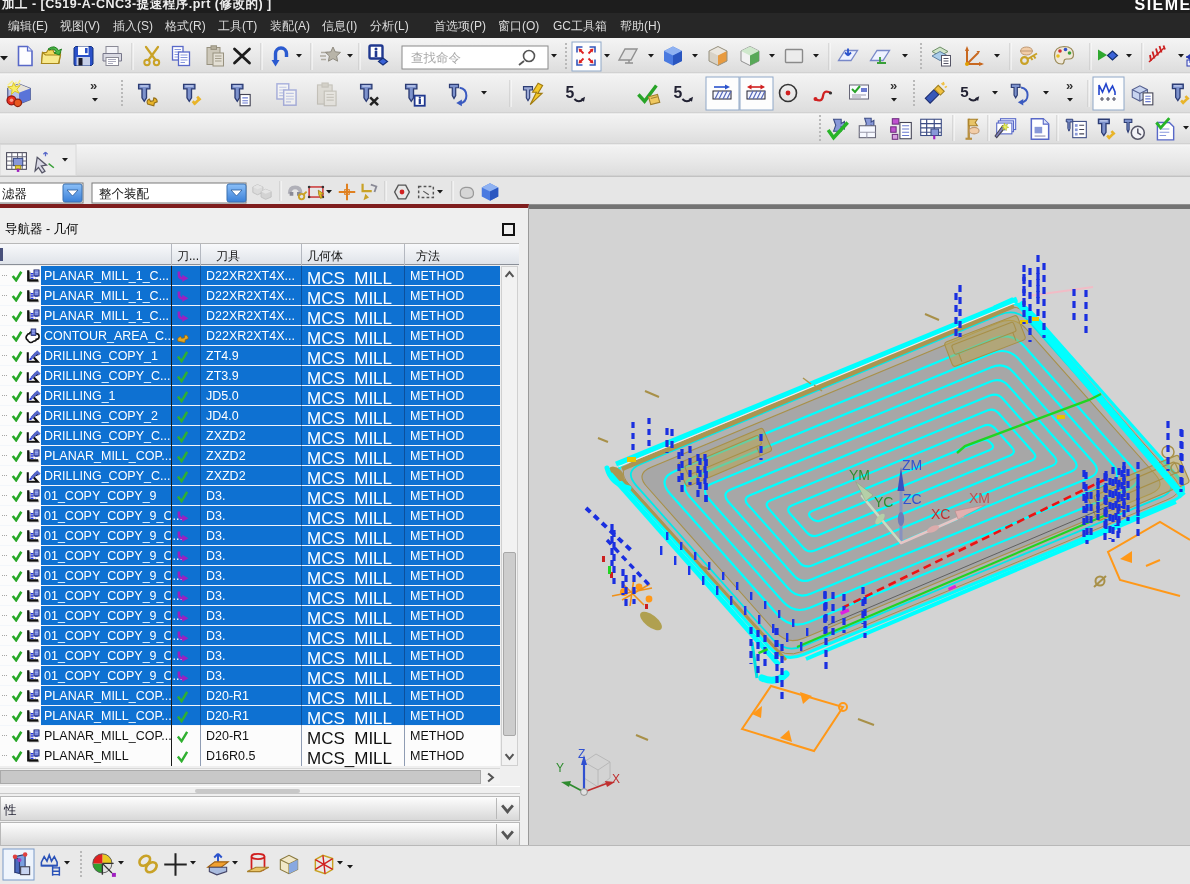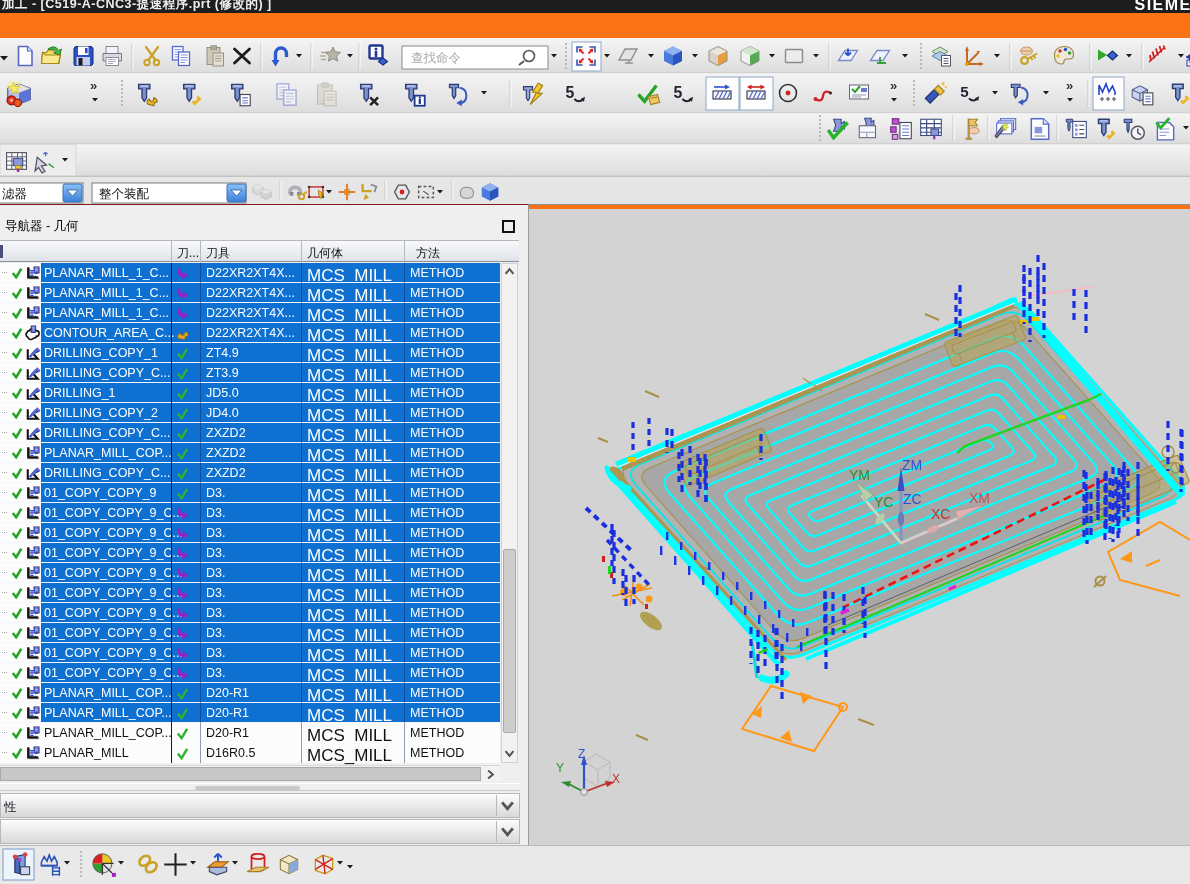--- a/index.html
+++ b/index.html
@@ -1,21 +1,21 @@
 <!DOCTYPE html>
 <html><head><meta charset="utf-8"><title>NX</title><style>
 *{margin:0;padding:0;box-sizing:border-box}
 html,body{width:1190px;height:884px;overflow:hidden;font-family:"Liberation Sans",sans-serif}
-#app{position:relative;width:1190px;height:884px;background:#f97316}
+#app{position:relative;width:1190px;height:884px;background:#737373}
 .titlebar{position:absolute;left:0;top:0;width:1190px;height:13px;background:#1d1d1d;overflow:hidden}
 .titlebar .t{position:absolute;left:2px;top:-4px;color:#ededed;font-size:12.5px;font-weight:bold;letter-spacing:0.5px}
 .titlebar .s{position:absolute;right:-27px;top:-4px;color:#fff;font-size:16px;font-weight:bold;letter-spacing:1.5px}
 .menubar{position:absolute;left:0;top:13px;width:1190px;height:25px;background:#272727}
 .menubar span{position:absolute;top:5px;color:#dcdcdc;font-size:12px;white-space:nowrap}
-.nav{position:absolute;left:0;top:204px;width:529px;height:641px;background:#efefef;border-top:1px solid #7f1d1d;border-right:1px solid #9a9a9a}
+.nav{position:absolute;left:0;top:204px;width:529px;height:641px;background:#efefef;border-top:4px solid #7f1d1d;border-right:1px solid #9a9a9a}
 .navtitle{position:absolute;left:0;top:6px;width:528px;height:29px;font-size:12.5px;color:#000;padding:7px 0 0 5px}
 .sqico{position:absolute;left:502px;top:9px;width:13px;height:13px;border:2px solid #111;background:#efefef}
 .thead{position:absolute;left:0;top:35px;width:519px;height:22px;background:linear-gradient(#f8f9fb,#dfe3e9);border-bottom:1px solid #8a8f98;border-top:1px solid #b8b8b8}
 .thead .hc{position:absolute;top:4px;font-size:12px;color:#111}
 .hv{position:absolute;top:0;width:1px;height:22px;background:#b4b8c0}
 .tbody{position:absolute;left:0;top:58px;width:500px;height:500px;background:#fff}
 .row{position:absolute;left:0;width:500px;height:20px;background:#fcfcfc;color:#111}
 .row.sel{background:linear-gradient(to right,#fcfcfc 41px,#0e71d2 41px);color:#fff;border-bottom:1px solid #f2f6fb}
 .row .dots{position:absolute;left:1px;top:4px;font-size:9px;color:#999;letter-spacing:-1px}
 .row .chk{position:absolute;left:11px;top:4px;width:12px;height:12px}
@@ -39,20 +39,34 @@
 .grip{position:absolute;left:195px;top:2px;width:105px;height:4px;background:#c8c8c8;border-radius:2px}
 .cpan{position:absolute;left:0;width:520px;height:25px;background:linear-gradient(#fdfdfd,#d8d8d8);border:1px solid #b8b8b8}
 .ptxt{position:absolute;left:3px;top:5px;font-size:12.5px;color:#223}
 .pbtn{position:absolute;right:1px;top:1px;width:22px;height:21px;border-left:1px solid #b8b8b8}
 .pbtn svg{width:15px;height:15px;margin:3px}
 </style></head><body>
 <div id="app">
     <div class="titlebar">
       <span class="t">加工 - [C519-A-CNC3-提速程序.prt (修改的) ]</span>
       <span class="s">SIEMENS</span>
+    </div>
+    <div class="menubar">
+      <span style="left:8px">编辑(E)</span>
+      <span style="left:60px">视图(V)</span>
+      <span style="left:113px">插入(S)</span>
+      <span style="left:165px">格式(R)</span>
+      <span style="left:218px">工具(T)</span>
+      <span style="left:270px">装配(A)</span>
+      <span style="left:322px">信息(I)</span>
+      <span style="left:370px">分析(L)</span>
+      <span style="left:434px">首选项(P)</span>
+      <span style="left:498px">窗口(O)</span>
+      <span style="left:553px">GC工具箱</span>
+      <span style="left:620px">帮助(H)</span>
     </div>
     <svg width="1190" height="171" viewBox="0 38 1190 171" style="position:absolute;left:0;top:38px">
       <defs>
 <symbol id="i-newdoc" viewBox="0 0 24 24">
           <path d="M5.5 2.5h9l4.5 4.5v14.5H5.5z" fill="#fdfdff" stroke="#5868c8" stroke-width="1.6"></path>
           <path d="M14.5 2.5V7h4.5" fill="#dfe6fa" stroke="#5868c8" stroke-width="1.2"></path>
         </symbol>
 <symbol id="i-folder" viewBox="0 0 24 24">
           <path d="M2.5 19.5l1-11h4l1.5-2.5h5l1 2.5h6.5l-1.5 11z" fill="#f4d95e" stroke="#a8871d" stroke-width="1.2"></path>
           <path d="M3.5 8.5L2.5 19.5h17l2-8.5h-15z" fill="#f8e98e" stroke="#a8871d" stroke-width="1.2"></path>
@@ -897,21 +911,21 @@
         <text x="612" y="783" fill="#c03030">X</text>
         <text x="556" y="772" fill="#2e8b2e">Y</text>
         <text x="578" y="758" fill="#3050d0">Z</text>
       </g>
     </svg>
     <div class="nav">
       <div class="navtitle">导航器 - 几何<span class="sqico"></span></div>
       <div class="thead">
         <span style="left:0px;width:3px;background:#48507a;position:absolute;top:4px;height:13px"></span>
         <span class="hc" style="left:177px">刀...</span>
-        <span class="hc" style="left:206px">刀具</span>
+        <span class="hc" style="left:216px">刀具</span>
         <span class="hc" style="left:307px">几何体</span>
         <span class="hc" style="left:416px">方法</span>
         <i class="hv" style="left:171px"></i>
         <i class="hv" style="left:200px"></i>
         <i class="hv" style="left:301px"></i>
         <i class="hv" style="left:404px"></i>
       </div>
       <div class="tbody">
         <div class="row sel" style="top:0px">
           <span class="dots">···</span>

